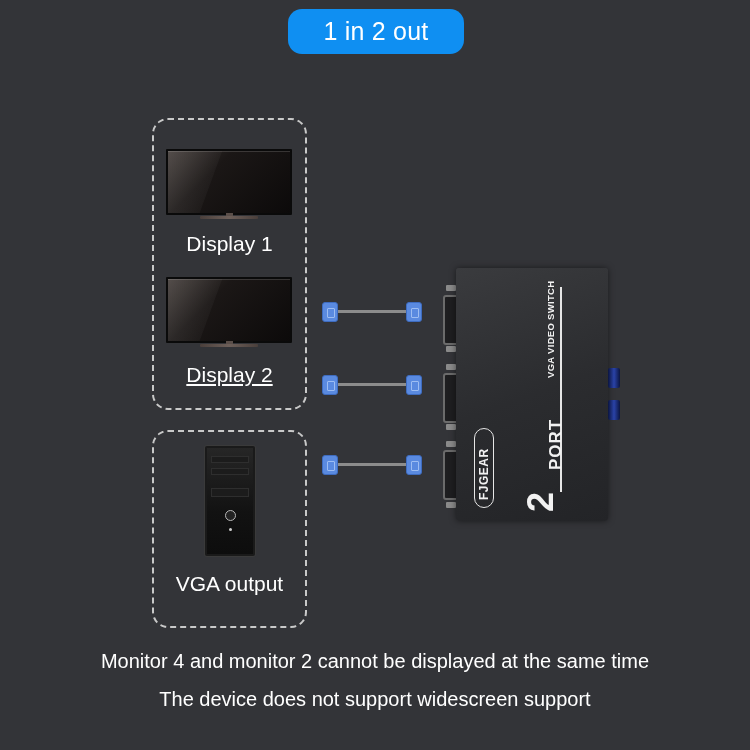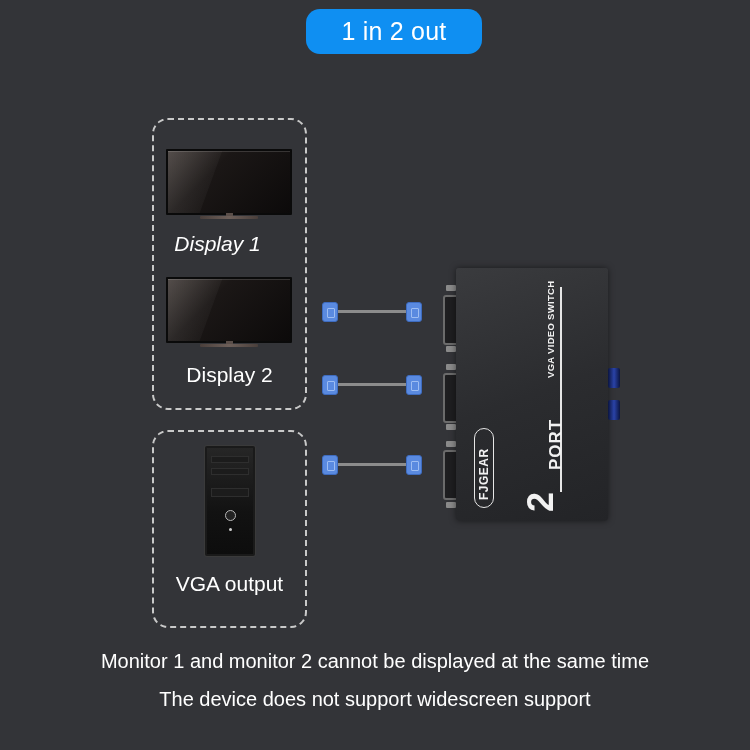--- a/index.html
+++ b/index.html
@@ -7,21 +7,21 @@
     body {
       background: #333438;
       font-family: "Liberation Sans", "DejaVu Sans", sans-serif;
       color: #ffffff;
       position: relative;
     }
     .title-pill {
       position: absolute; left: 288px; top: 9px; width: 176px; height: 45px;
       background: #0f8ff2; border-radius: 14px;
       display: flex; align-items: center; justify-content: center;
-      font-size: 25px; color: #fff; letter-spacing: 0.2px; margin-left: 18px;
+      font-size: 25px; color: #fff; letter-spacing: 0.2px;
     }
     .dash-box {
       position: absolute;
       border: 2px dashed #c9c9c9;
       border-radius: 16px;
     }
     .box-displays { left: 152px; top: 118px; width: 155px; height: 292px; }
     .box-source { left: 152px; top: 430px; width: 155px; height: 198px; }
 
     .monitor {
@@ -48,22 +48,22 @@
     .stand-neck {
       position: absolute; left: 226px; width: 7px; height: 4px; background: #5a4e49;
     }
     .neck-1 { top: 213px; }
     .neck-2 { top: 341px; }
 
     .label {
       position: absolute; font-size: 21px; color: #ffffff; white-space: nowrap;
       text-align: center;
     }
-    .label-d1 { left: 140px; width: 155px; top: 232px; font-style: italic; }
-    .label-d2 { left: 152px; width: 155px; top: 363px; }
+    .label-d1 { left: 152px; width: 155px; top: 232px; }
+    .label-d2 { left: 152px; width: 155px; top: 363px; text-decoration: underline; }
     .label-src { left: 152px; width: 155px; top: 572px; }
 
     .pc-tower {
       position: absolute; left: 205px; top: 446px; width: 50px; height: 110px;
       background: linear-gradient(180deg, #262626 0%, #121212 60%, #0d0d0d 100%);
       border: 2px solid #1a1a1a;
       border-radius: 2px;
       box-shadow: 0 0 0 1px #3a3a3a;
     }
     .pc-bay {
@@ -208,14 +208,14 @@
 <div class="switch-button switch-button-1"></div>
 <div class="switch-button switch-button-2"></div>
 
 <div class="switch-line"></div>
 <div class="switch-text switch-subtitle">VGA VIDEO SWITCH</div>
 <div class="switch-text switch-port-label">PORT</div>
 <div class="switch-text switch-count">2</div>
 <div class="brand-badge"></div>
 <div class="switch-text brand-text">FJGEAR</div>
 
-<div class="note note-1">Monitor 1 and monitor 2 cannot be displayed at the same time</div>
+<div class="note note-1">Monitor 4 and monitor 2 cannot be displayed at the same time</div>
 <div class="note note-2">The device does not support widescreen support</div>
 
 </body></html>

